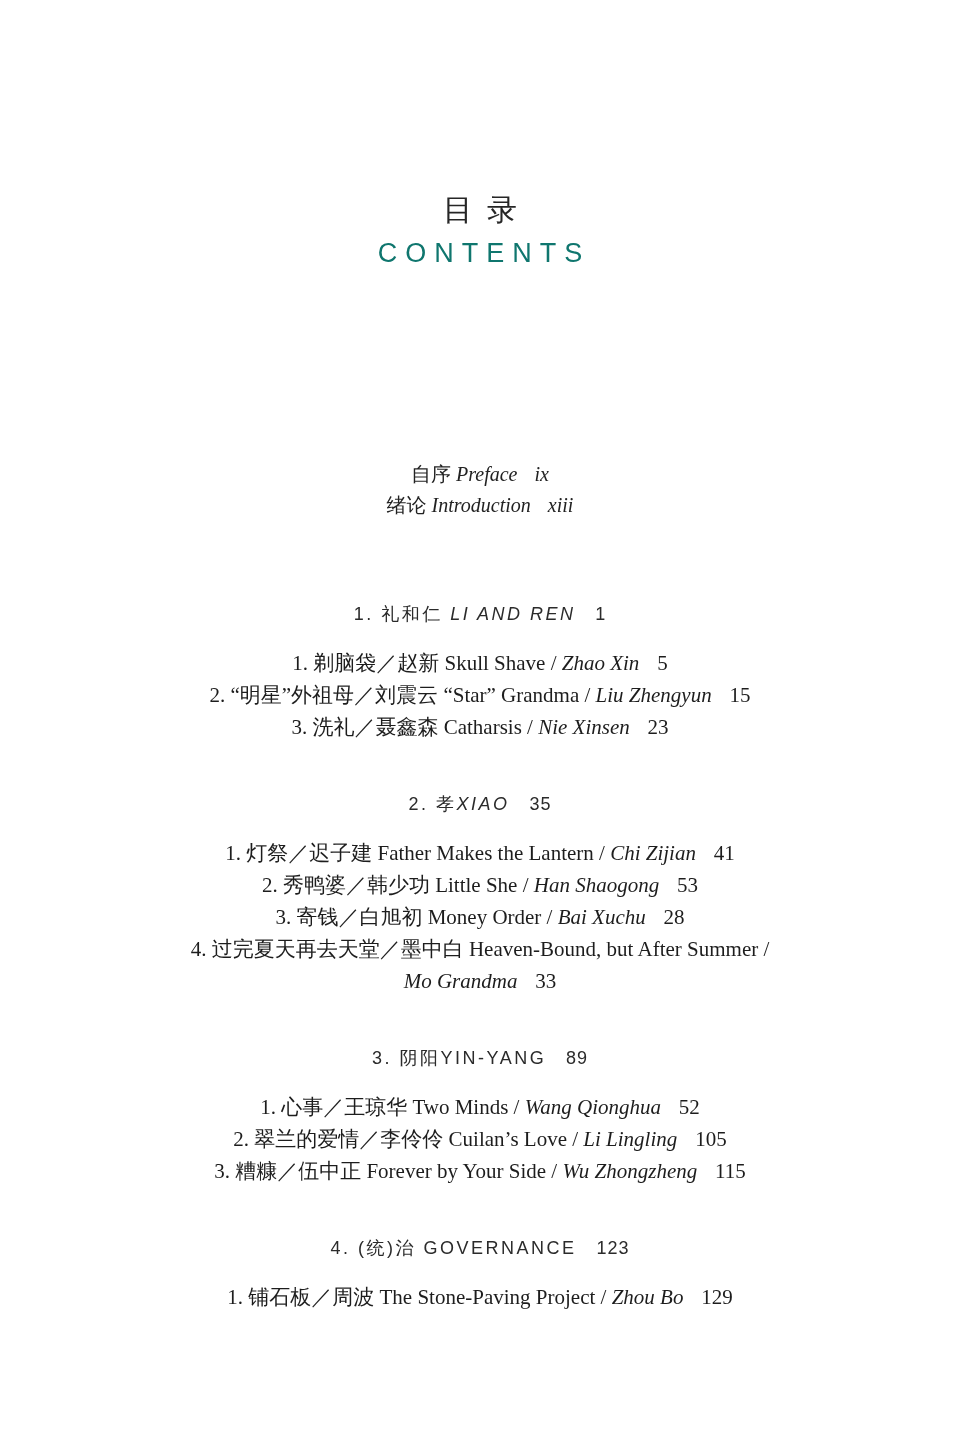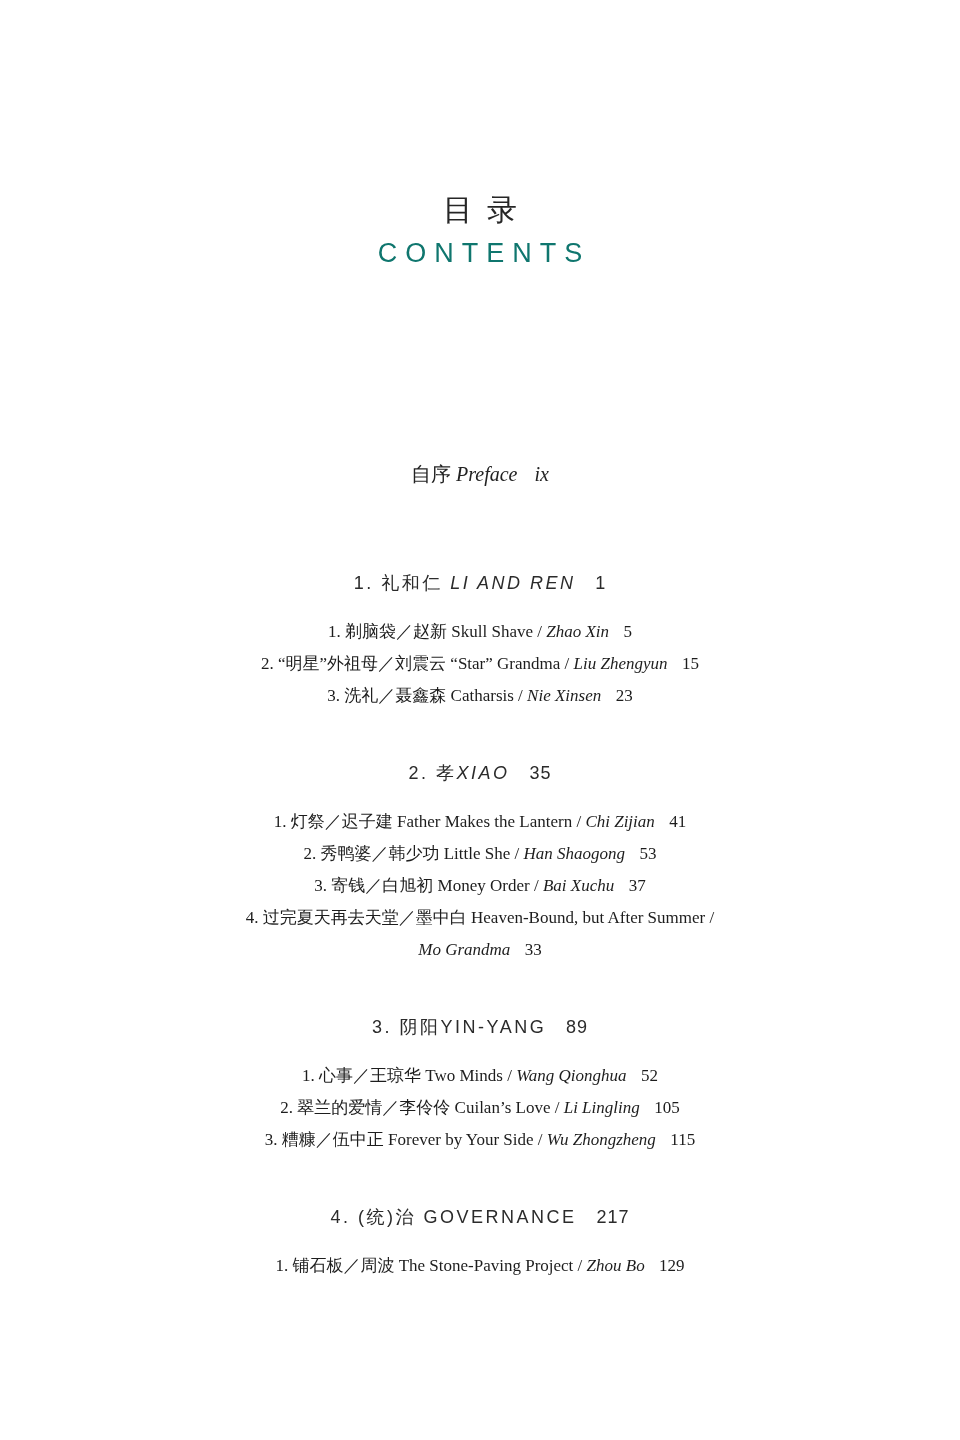--- a/index.html
+++ b/index.html
@@ -54,67 +54,68 @@
     font-family: "Liberation Sans", "DejaVu Sans", sans-serif;
     font-weight: 300;
     font-size: 18px;
     letter-spacing: 2.5px;
     line-height: 34px;
     margin-bottom: 16px;
     color: #2b2b2b;
   }
   .section-heading .pg { margin-left: 1.1em; letter-spacing: 1px; }
   .section-items {
-    font-size: 17px;
+    font-size: 21px;
     line-height: 32px;
     color: #1d1d1d;
     max-width: 780px;
     margin: 0 auto;
   }
   .toc-item { white-space: normal; }
 </style>
 </head>
 <body>
 
 <div class="page">
   <header>
     <div class="title-zh">目录</div>
     <div class="title-en">CONTENTS</div>
   </header>
 
   <section class="front-matter" id="front-matter">
       <div><span class="fm-zh">自序 </span><span class="fm-en italic">Preface</span><span class="pg italic">ix</span></div>
+      <div><span class="fm-zh">绪论 </span><span class="fm-en italic">Introduction</span><span class="pg italic">xiii</span></div>
     </section>
 
   <main class="sections" id="sections">
       <section class="section">
         <div class="section-heading"><span class="h-num">1. </span><span class="h-zh">礼和仁 </span><span class="h-en italic">LI AND REN</span><span class="pg">1</span></div>
         <div class="section-items">
           <div class="toc-item"><span class="it-num">1. </span><span class="it-zh">剃脑袋／赵新 </span><span class="it-en">Skull Shave</span><span class="it-sep"> / </span><span class="it-author italic">Zhao Xin</span><span class="pg">5</span></div>
           <div class="toc-item"><span class="it-num">2. </span><span class="it-zh">“明星”外祖母／刘震云 </span><span class="it-en">“Star” Grandma</span><span class="it-sep"> / </span><span class="it-author italic">Liu Zhengyun</span><span class="pg">15</span></div>
           <div class="toc-item"><span class="it-num">3. </span><span class="it-zh">洗礼／聂鑫森 </span><span class="it-en">Catharsis</span><span class="it-sep"> / </span><span class="it-author italic">Nie Xinsen</span><span class="pg">23</span></div>
         </div>
       </section>
       <section class="section">
         <div class="section-heading"><span class="h-num">2. </span><span class="h-zh">孝</span><span class="h-en italic">XIAO</span><span class="pg">35</span></div>
         <div class="section-items">
           <div class="toc-item"><span class="it-num">1. </span><span class="it-zh">灯祭／迟子建 </span><span class="it-en">Father Makes the Lantern</span><span class="it-sep"> / </span><span class="it-author italic">Chi Zijian</span><span class="pg">41</span></div>
           <div class="toc-item"><span class="it-num">2. </span><span class="it-zh">秀鸭婆／韩少功 </span><span class="it-en">Little She</span><span class="it-sep"> / </span><span class="it-author italic">Han Shaogong</span><span class="pg">53</span></div>
-          <div class="toc-item"><span class="it-num">3. </span><span class="it-zh">寄钱／白旭初 </span><span class="it-en">Money Order</span><span class="it-sep"> / </span><span class="it-author italic">Bai Xuchu</span><span class="pg">37</span></div>
+          <div class="toc-item"><span class="it-num">3. </span><span class="it-zh">寄钱／白旭初 </span><span class="it-en">Money Order</span><span class="it-sep"> / </span><span class="it-author italic">Bai Xuchu</span><span class="pg">28</span></div>
           <div class="toc-item"><span class="it-num">4. </span><span class="it-zh">过完夏天再去天堂／墨中白 </span><span class="it-en">Heaven-Bound, but After Summer</span><span class="it-sep"> /</span><br><span class="it-author italic">Mo Grandma</span><span class="pg">33</span></div>
         </div>
       </section>
       <section class="section">
         <div class="section-heading"><span class="h-num">3. </span><span class="h-zh">阴阳</span><span class="h-en">YIN-YANG</span><span class="pg">89</span></div>
         <div class="section-items">
           <div class="toc-item"><span class="it-num">1. </span><span class="it-zh">心事／王琼华 </span><span class="it-en">Two Minds</span><span class="it-sep"> / </span><span class="it-author italic">Wang Qionghua</span><span class="pg">52</span></div>
           <div class="toc-item"><span class="it-num">2. </span><span class="it-zh">翠兰的爱情／李伶伶 </span><span class="it-en">Cuilan’s Love</span><span class="it-sep"> / </span><span class="it-author italic">Li Lingling</span><span class="pg">105</span></div>
           <div class="toc-item"><span class="it-num">3. </span><span class="it-zh">糟糠／伍中正 </span><span class="it-en">Forever by Your Side</span><span class="it-sep"> / </span><span class="it-author italic">Wu Zhongzheng</span><span class="pg">115</span></div>
         </div>
       </section>
       <section class="section">
-        <div class="section-heading"><span class="h-num">4. </span><span class="h-zh">(统)治 </span><span class="h-en">GOVERNANCE</span><span class="pg">217</span></div>
+        <div class="section-heading"><span class="h-num">4. </span><span class="h-zh">(统)治 </span><span class="h-en">GOVERNANCE</span><span class="pg">123</span></div>
         <div class="section-items">
           <div class="toc-item"><span class="it-num">1. </span><span class="it-zh">铺石板／周波 </span><span class="it-en">The Stone-Paving Project</span><span class="it-sep"> / </span><span class="it-author italic">Zhou Bo</span><span class="pg">129</span></div>
         </div>
       </section>
     </main>
 </div>
 
 </body></html>

